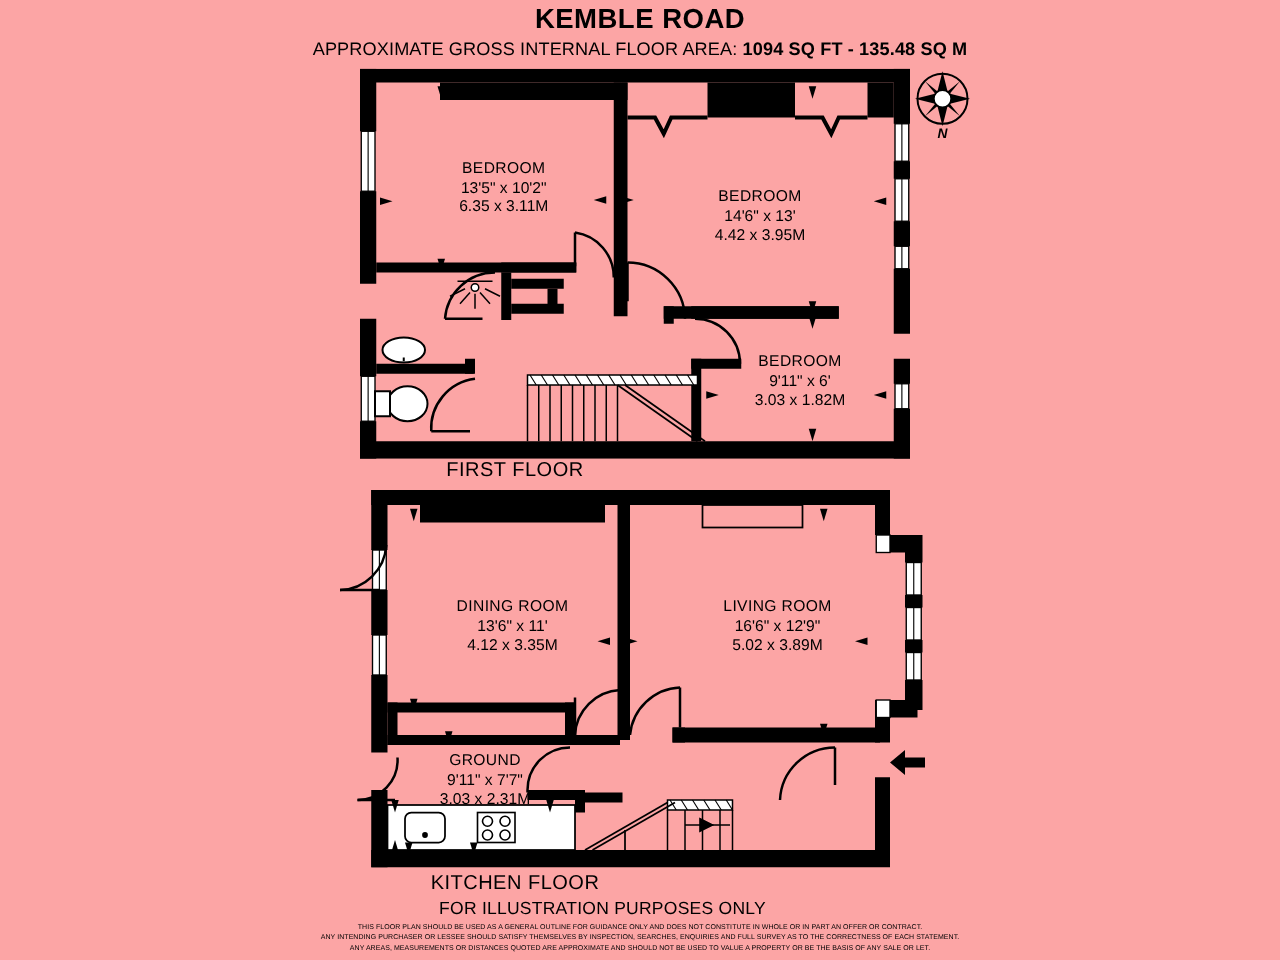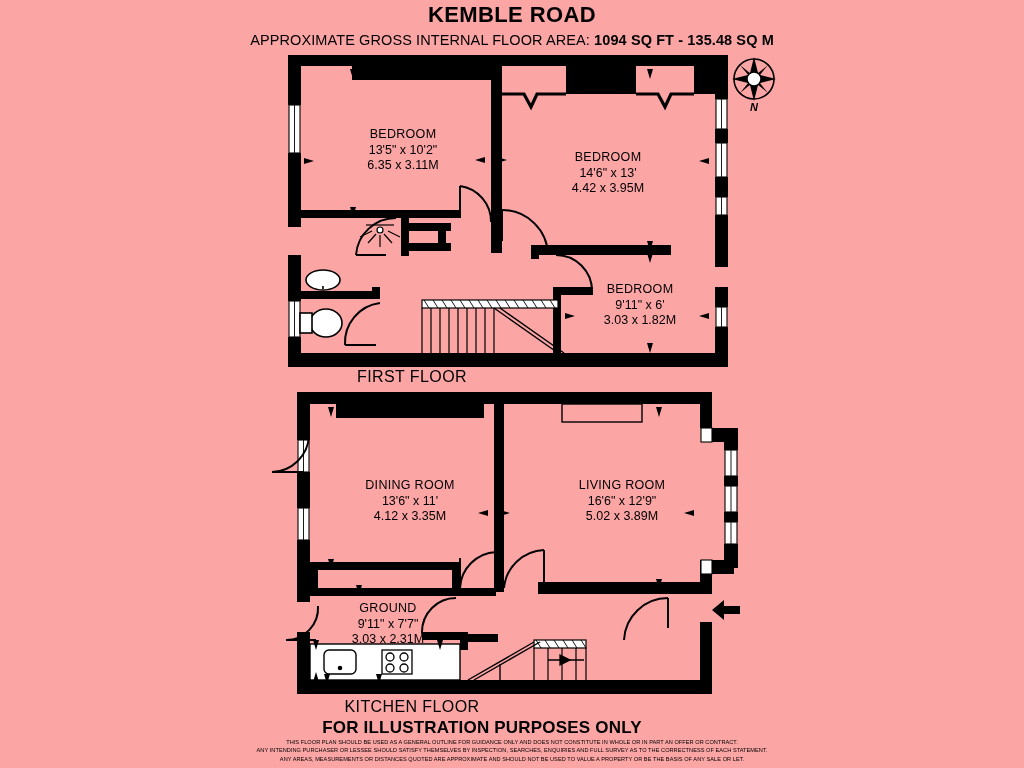--- a/index.html
+++ b/index.html
@@ -42,23 +42,22 @@
     position: absolute;
     width: 824px; left: 0;
     text-align: center;
     font-size: 16px;
     letter-spacing: 0.4px;
   }
   .sub-caption {
     position: absolute;
     width: 964px; left: 0;
     text-align: center;
-    font-size: 17px;
+    font-size: 14px;
     letter-spacing: 0.2px;
-    font-weight: bold;
   }
   .disclaimer {
     position: absolute;
     width: 1024px; left: 0;
     text-align: center;
     font-size: 5.6px;
     line-height: 8.4px;
     letter-spacing: 0.05px;
   }
   .disclaimer div { white-space: nowrap; }

